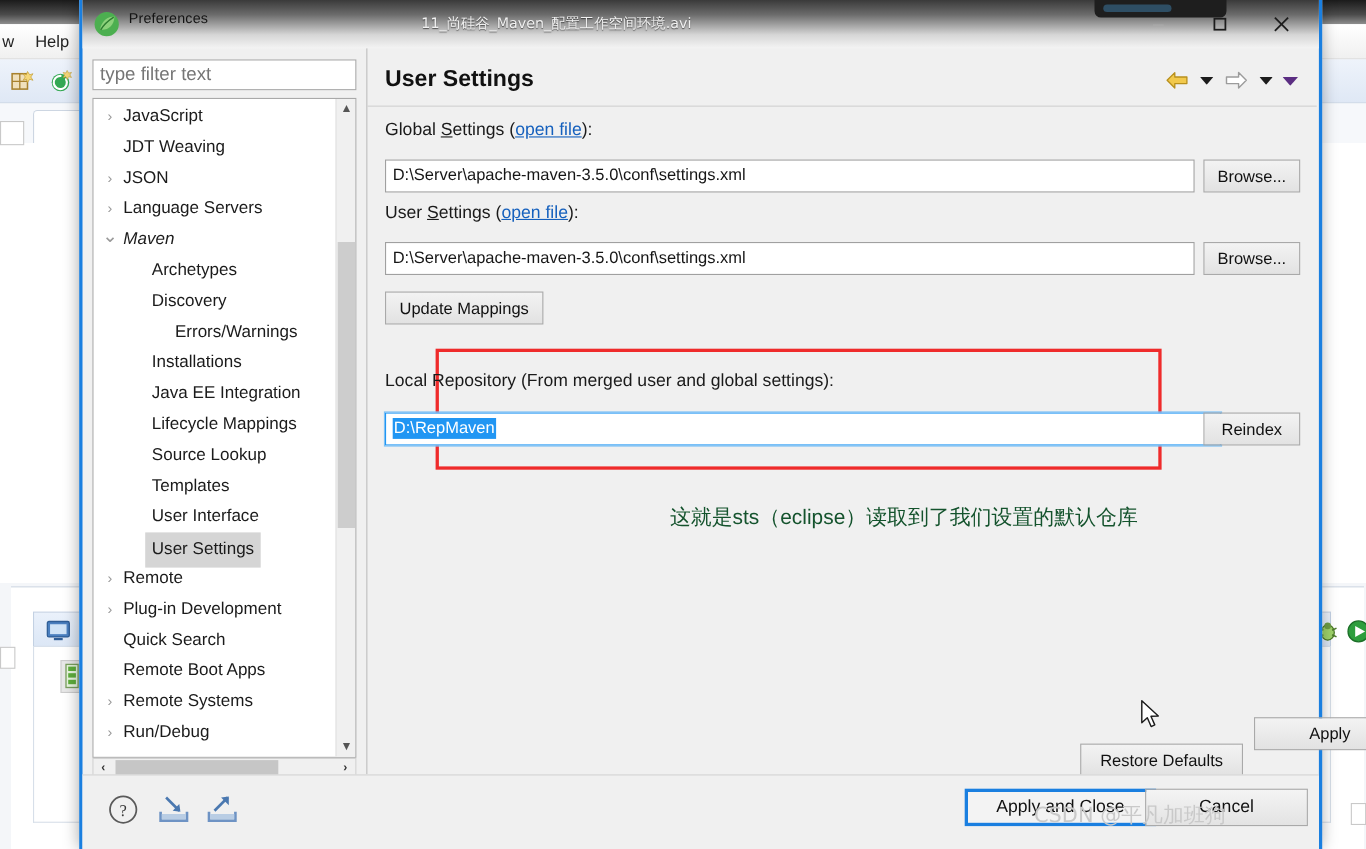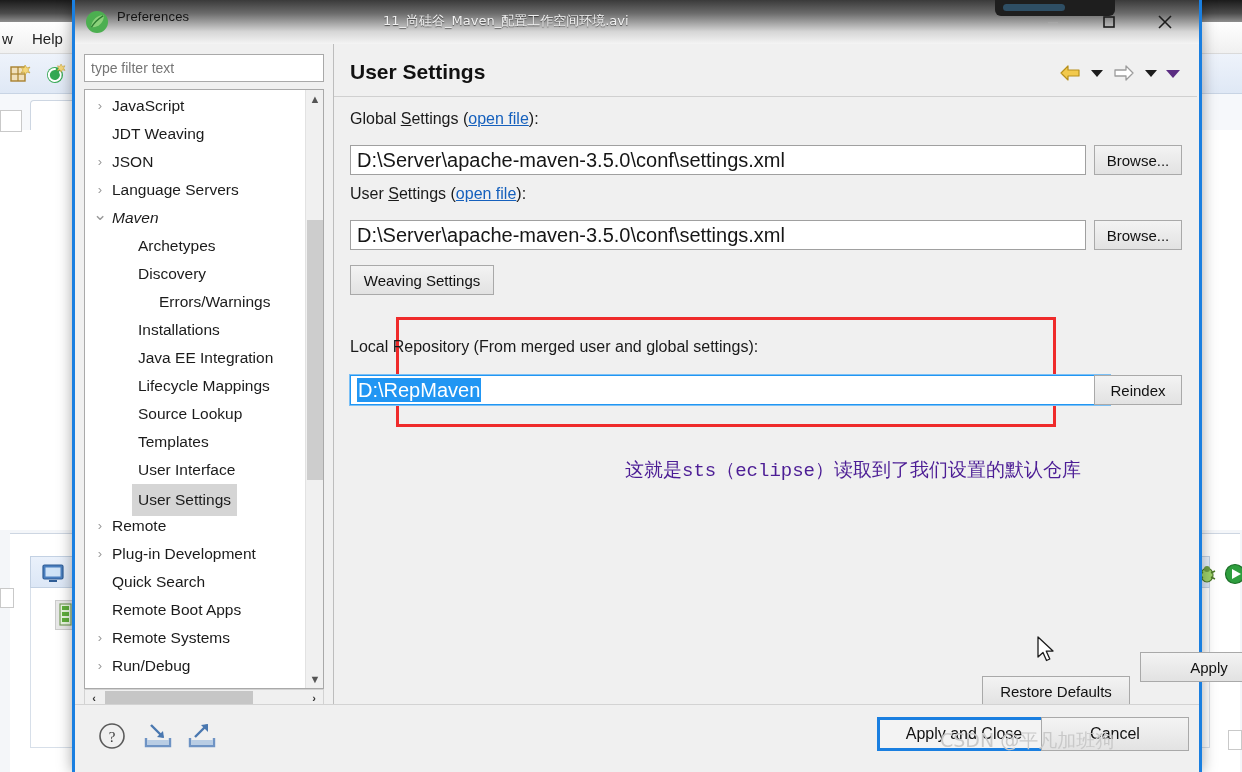--- a/index.html
+++ b/index.html
@@ -120,21 +120,21 @@
   }
 
   
   .dlg-body {
     position: absolute; left: 0; top: 44px; width: 100%; height: 660px;
   }
   .filter-input {
     position: absolute; left: 9px; top: 10px;
     width: 240px; height: 28px;
     border: 1px solid #a9a9a9; background: #ffffff;
-    font-size: 14px; color: #8a8a8a; padding: 0 6px;
+    font-size: 17px; color: #8a8a8a; padding: 0 6px;
     font-family: "Liberation Sans", sans-serif;
   }
   .tree-wrap {
     position: absolute; left: 9px; top: 45px;
     width: 240px; height: 600px;
     background: #ffffff; border: 1px solid #a9a9a9;
     overflow: hidden;
   }
   .tree-list { position: absolute; left: 0; top: 2px; width: 214px; }
   .tree-row {
@@ -204,21 +204,21 @@
   }
 
   .field-label {
     position: absolute; font-size: 16px; color: #1a1a1a; white-space: nowrap;
   }
   .field-label u { text-decoration: underline; }
   .link { color: #1560bd; text-decoration: underline; }
   .txtbox {
     position: absolute; height: 30px;
     border: 1px solid #a0a0a0; background: #ffffff;
-    font-size: 20px; color: #161616;
+    font-size: 15px; color: #161616;
     padding: 0 6px; line-height: 28px; white-space: nowrap; overflow: hidden;
   }
   .btn {
     position: absolute; height: 30px;
     background: linear-gradient(#f3f3f3, #e2e2e2);
     border: 1px solid #a9a9a9;
     font-size: 15px; color: #111;
     display: flex; align-items: center; justify-content: center;
     font-family: "Liberation Sans", sans-serif;
   }
@@ -228,23 +228,23 @@
     border: 3px solid #ef2b2b;
   }
   .sel-text {
     background: #2196f3; color: #ffffff; padding: 1px 1px;
   }
   .focus-box {
     border: 1px solid #2196f3 !important;
     outline: 1px solid #7cc0f5;
   }
   .annotation {
-    position: absolute; left: 291px; top: 413px;
-    font-size: 19px; color: #4c1d95;
-    font-family: Liberation Mono, monospace;
+    position: absolute; left: 275px; top: 413px;
+    font-size: 19px; color: #14532d;
+    font-family: Liberation Sans, sans-serif;
     white-space: nowrap;
   }
   .pane-btn-restore { left: 648px; top: 608px; width: 148px; margin-top: 24px; }
   .pane-btn-apply   { left: 806px; top: 608px; width: 138px; }
 
   
   .dlg-footer {
     position: absolute; left: 0; top: 704px; width: 100%; height: 68px;
     background: #f0f0f0; border-top: 1px solid #d3d3d3;
   }
@@ -501,21 +501,21 @@
       </div>
       <div class="txtbox" style="left:16px; top:101px; width:736px;">D:\Server\apache-maven-3.5.0\conf\settings.xml</div>
       <div class="btn" style="left:760px; top:101px; width:88px;">Browse...</div>
 
       <div class="field-label" style="left:16px; top:141px;">
         <span>User </span><u>S</u><span>ettings (</span><a class="link" href="#">open file</a><span>):</span>
       </div>
       <div class="txtbox" style="left:16px; top:176px; width:736px;">D:\Server\apache-maven-3.5.0\conf\settings.xml</div>
       <div class="btn" style="left:760px; top:176px; width:88px;">Browse...</div>
 
-      <div class="btn" style="left:16px; top:221px; width:144px;">Weaving Settings</div>
+      <div class="btn" style="left:16px; top:221px; width:144px;">Update Mappings</div>
 
       <div class="redbox"></div>
       <div class="field-label" style="left:16px; top:294px;">Local Repository (From merged user and global settings):</div>
       <div class="txtbox focus-box" style="left:16px; top:331px; width:760px;"><span class="sel-text">D:\RepMaven</span></div>
       <div class="btn" style="left:760px; top:331px; width:88px;">Reindex</div>
 
       <div class="annotation">这就是sts（eclipse）读取到了我们设置的默认仓库</div>
 
       <div class="btn pane-btn-restore">Restore Defaults</div>
       <div class="btn pane-btn-apply">Apply</div>

